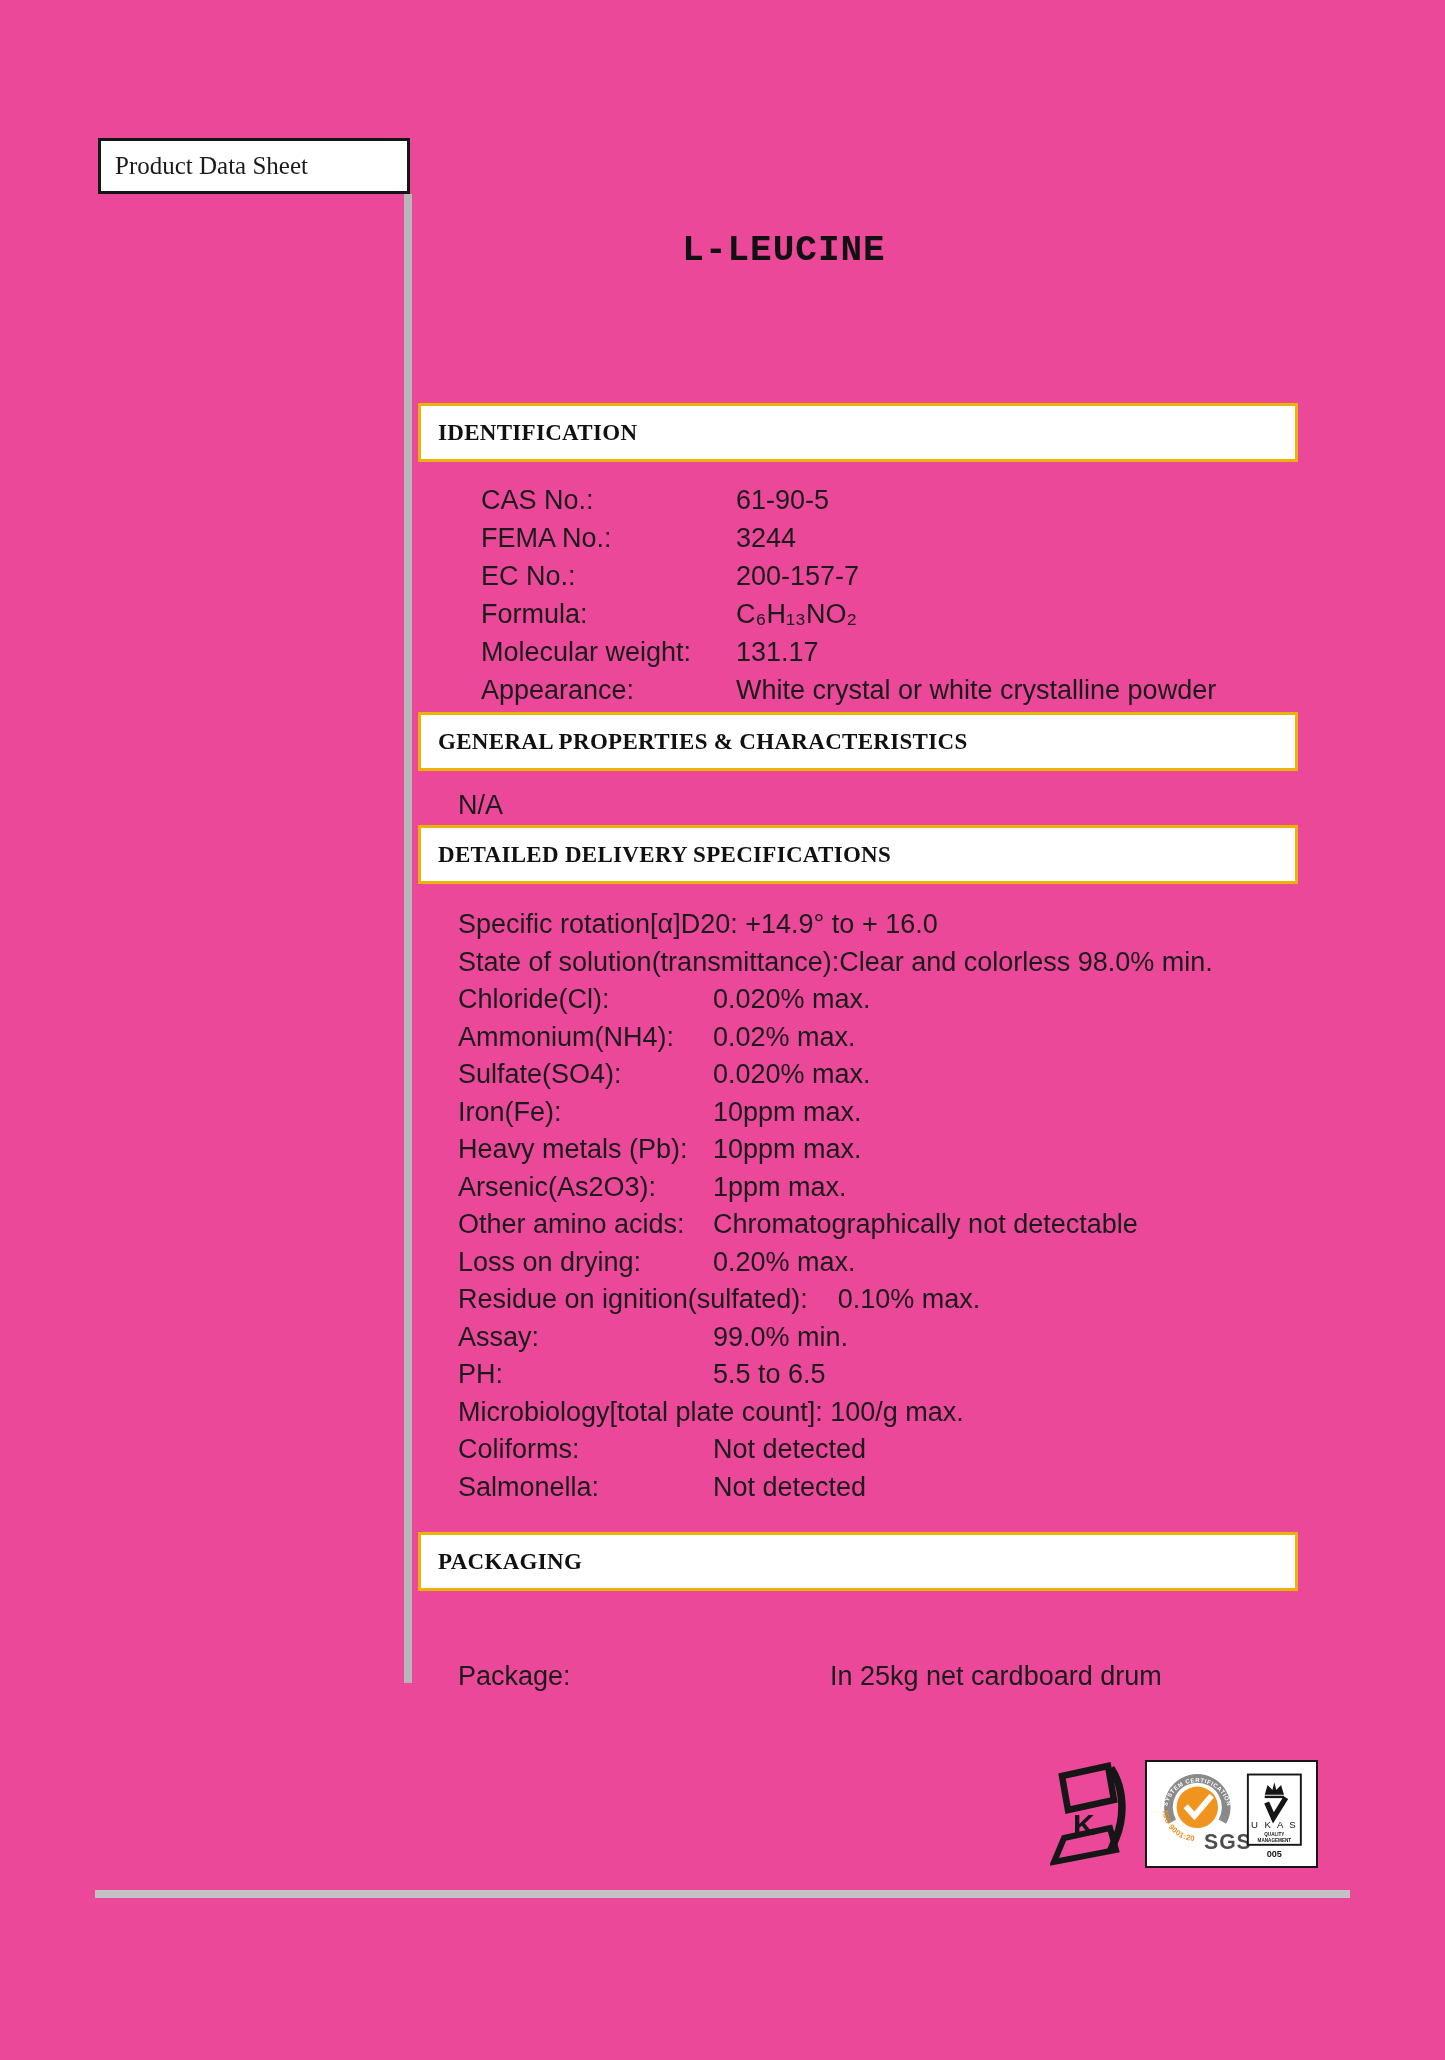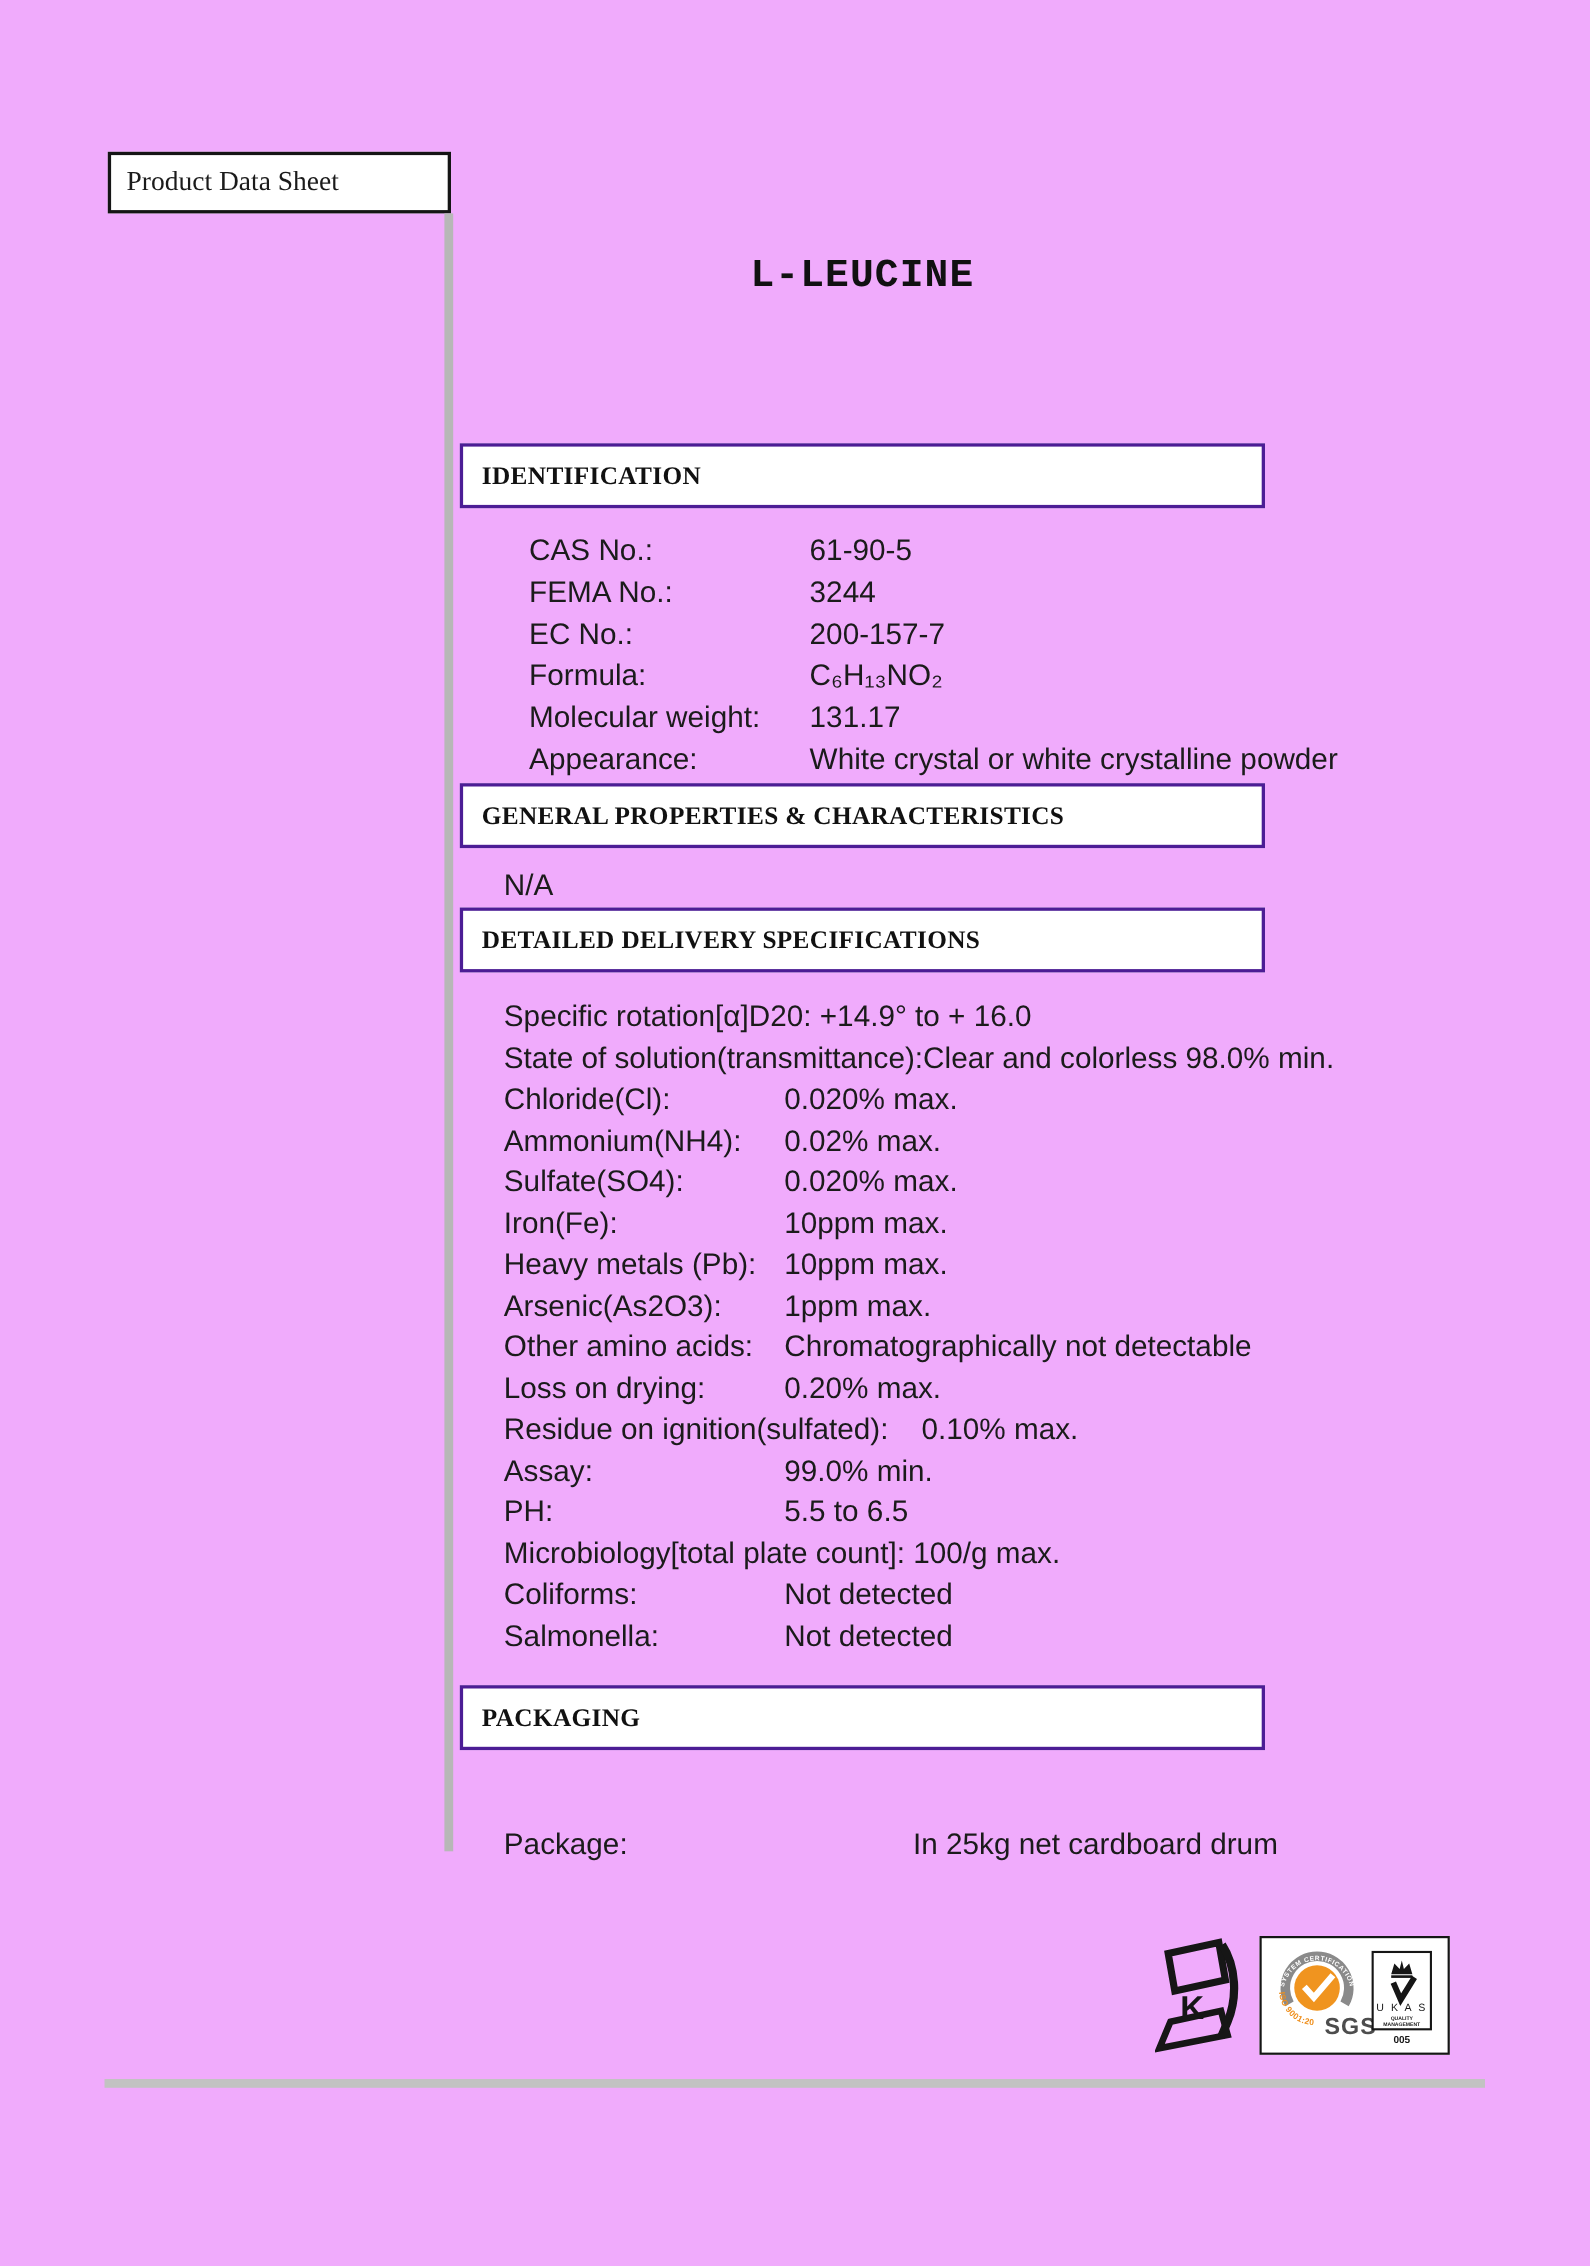--- a/index.html
+++ b/index.html
@@ -1,19 +1,19 @@
 <!DOCTYPE html>
 <html><head>
 <meta charset="utf-8">
 <style>
   html,body{margin:0;padding:0;background:#ffffff;}
   #page{
     position:relative;
     width:1445px;height:2060px;
-    background:#f0abfc;
+    background:#ec4899;
     font-family:"Liberation Sans", sans-serif;
     color:#1b1b1b;
     overflow:hidden;
   }
   
   .pds-box{
     position:absolute;left:98px;top:138px;width:312px;height:56px;
     border:3px solid #151515;box-sizing:border-box;
     font-family:"Liberation Serif", serif;
     font-size:25px;line-height:50px;padding-left:14px;
@@ -27,22 +27,22 @@
   
   .doc-title{
     position:absolute;left:418px;top:230px;width:732px;
     text-align:center;
     font-family:Liberation Mono, monospace;
     font-weight:bold;font-size:36px;letter-spacing:1px;
     color:#111;
   }
   
   .sec-box{
-    position:absolute;left:418px;width:732px;height:59px;
-    border:3px solid #4c1d95;box-sizing:border-box;background:#fff;
+    position:absolute;left:418px;width:880px;height:59px;
+    border:3px solid #eab308;box-sizing:border-box;background:#fff;
   }
   .sec-box .sec-label{
     display:block;
     font-family:"Liberation Serif", serif;
     font-weight:bold;font-size:23px;line-height:53px;
     padding-left:17px;color:#111;letter-spacing:0.3px;
     white-space:nowrap;
   }
   .sec-ident{top:403px;}
   .sec-general{top:712px;}

